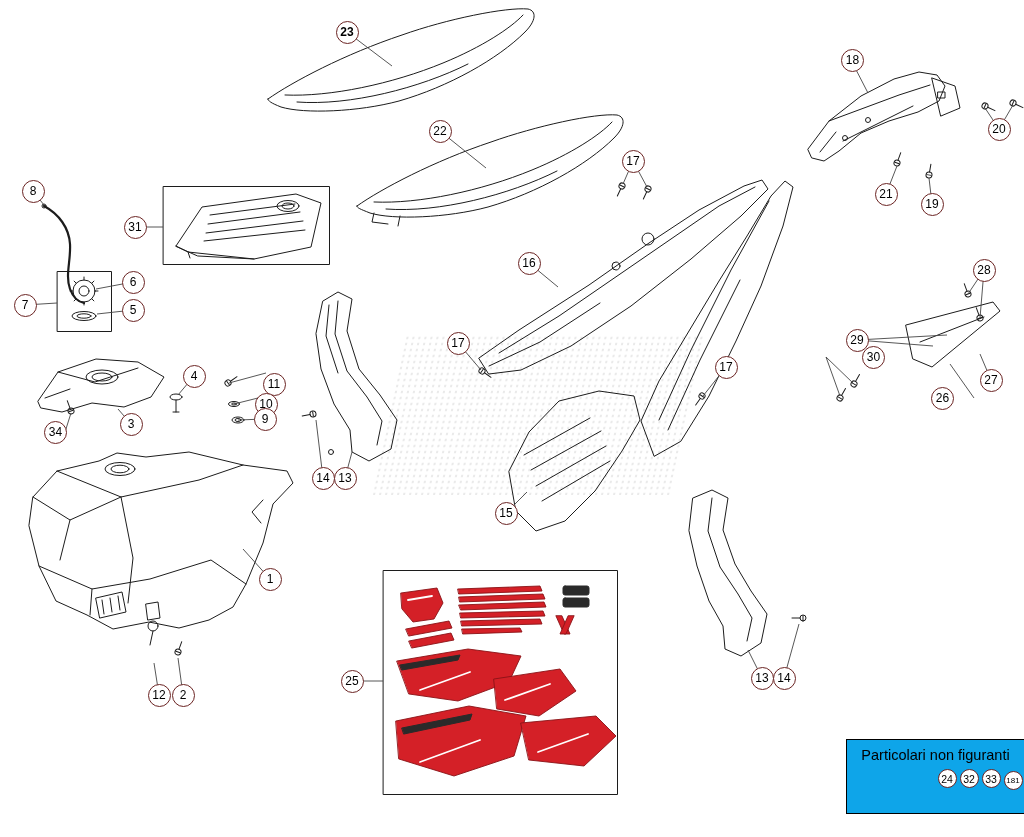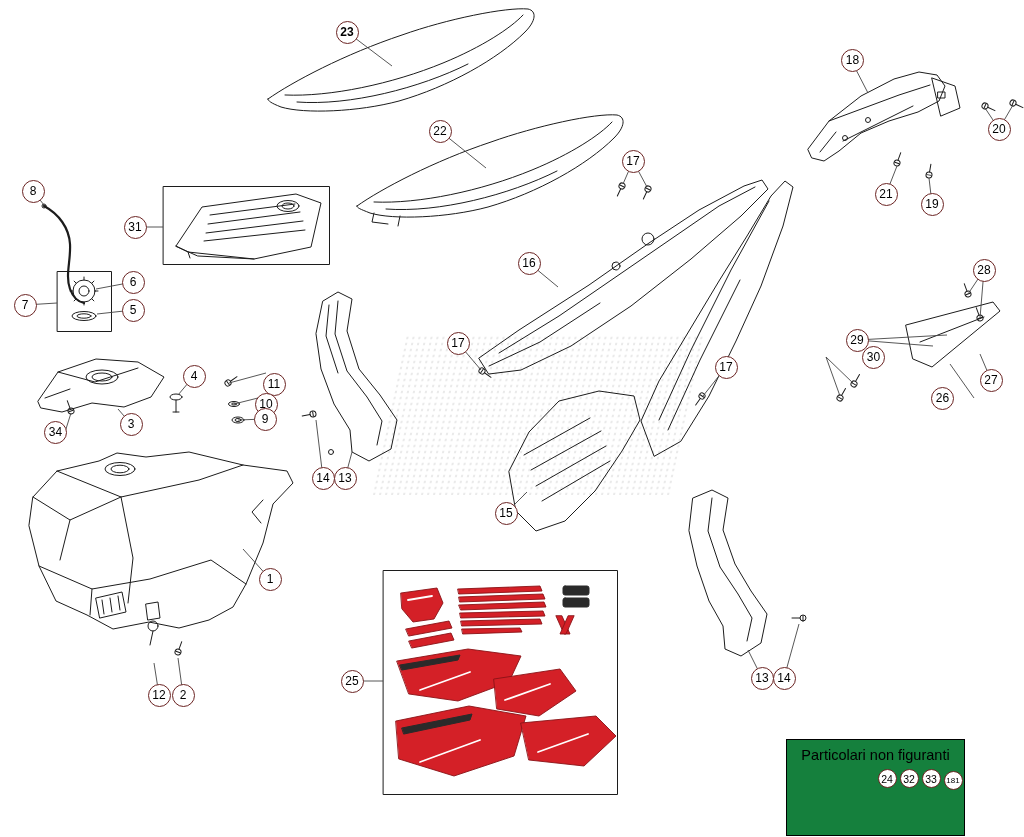--- a/index.html
+++ b/index.html
@@ -10,22 +10,22 @@
              background-image:radial-gradient(circle,#cccccc 1px,transparent 1.3px);
              background-size:6px 6px;opacity:.42;transform:skewX(-12deg);}
   #art *{stroke:var(--line,#1c1c1c);stroke-width:1;fill:none;stroke-linecap:round;stroke-linejoin:round;}
   #art .red{fill:var(--red,#d42027);stroke:#8a1216;stroke-width:.9;}
   #art .dark{fill:#2a2a2a;stroke:#2a2a2a;}
   #art .wline{stroke:#ffffff;stroke-width:1.8;fill:none;}
   #art .thick{stroke-width:2.2;}
   #leader-layer line{stroke:#444;stroke-width:.9;}
   .callout{position:absolute;width:23px;height:23px;box-sizing:border-box;border:1.5px solid var(--ring,#6b2423);
            border-radius:50%;background:#fff;font-size:12px;line-height:20px;text-align:center;cursor:pointer;}
-  .notshown{position:absolute;left:786px;top:739px;width:179px;height:97px;box-sizing:border-box;
-            border:1.5px solid #000;background:#15803d;text-align:center;font-size:14.5px;padding-top:6px;line-height:1.35;}
+  .notshown{position:absolute;left:846px;top:739px;width:179px;height:75px;box-sizing:border-box;
+            border:1.5px solid #000;background:#0ea5e9;text-align:center;font-size:14.5px;padding-top:6px;line-height:1.35;}
   .ns-row{margin-top:3px;text-align:right;}
   .ns-circle{display:inline-flex;align-items:center;justify-content:center;width:19px;height:19px;box-sizing:border-box;
              border:1.4px solid var(--ring,#6b2423);border-radius:50%;font-size:10.5px;margin:0 1.5px;background:#fff;}
   .ns-circle.small{font-size:8px;}
   .copyright{position:absolute;left:490px;top:816px;transform:translateX(-50%);
              font-size:15px;font-weight:700;white-space:nowrap;}
 </style>
 </head>
 <body>
 

